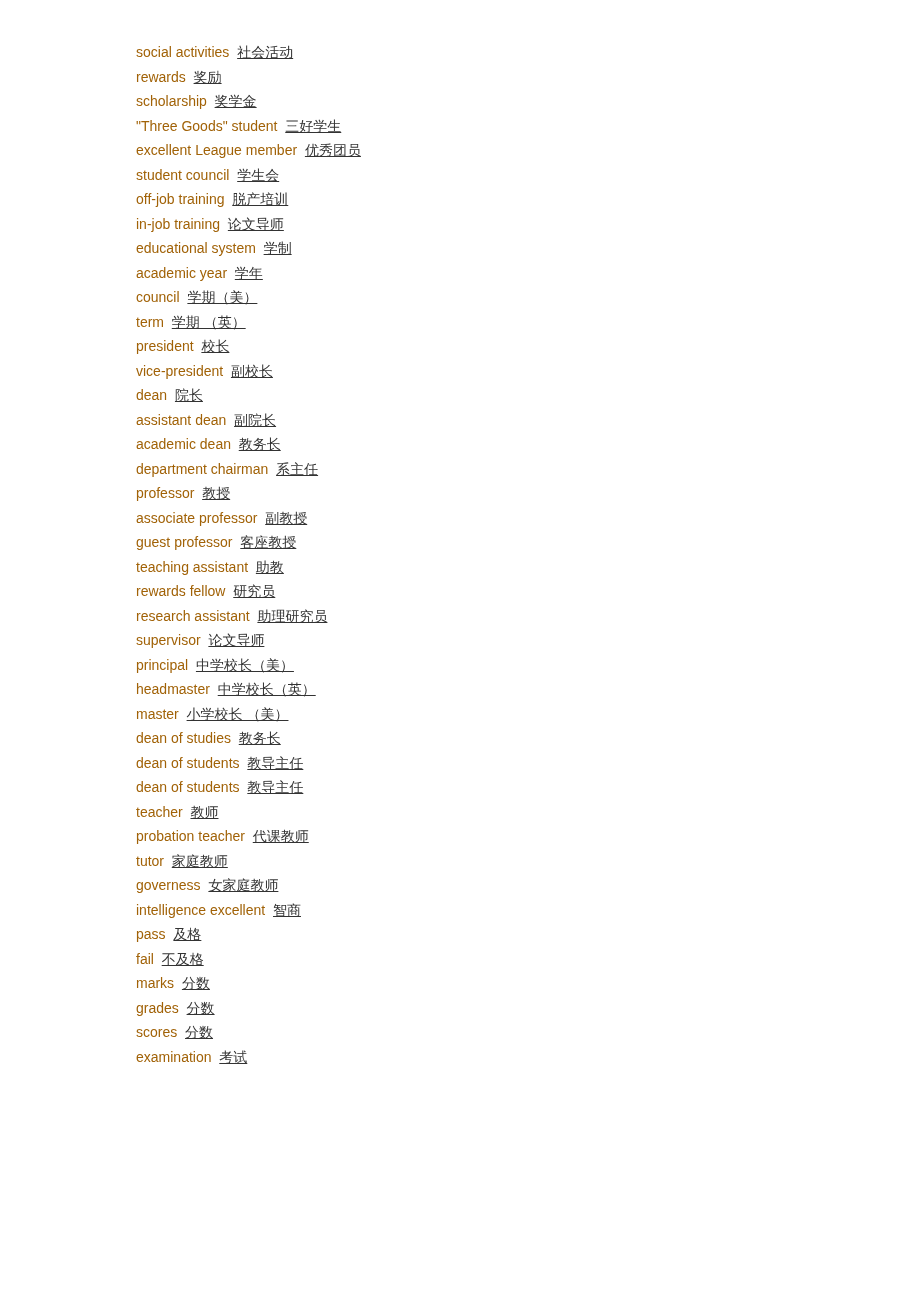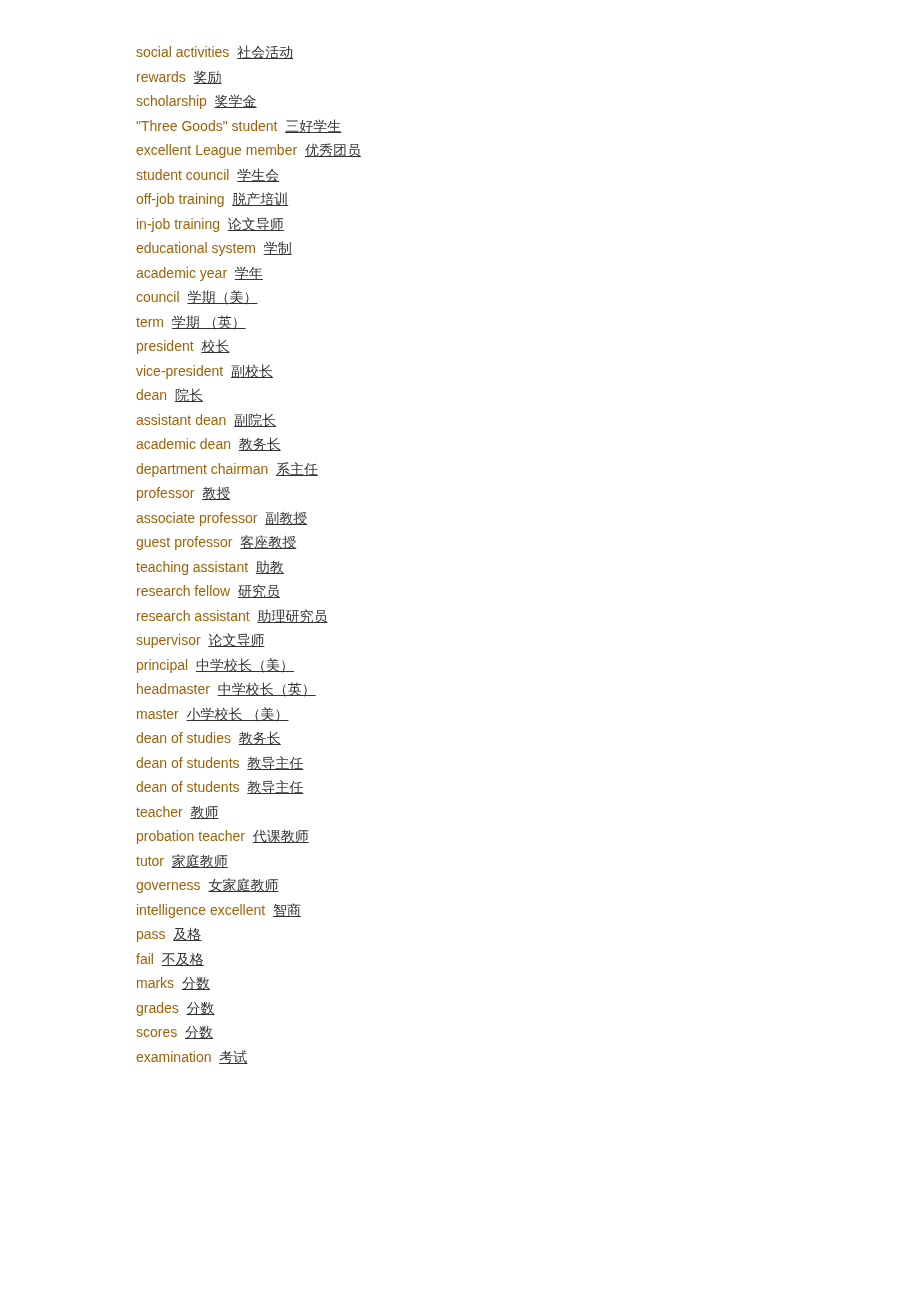--- a/index.html
+++ b/index.html
@@ -52,21 +52,21 @@
     <div class="vocab-item"><span class="en">president</span>&nbsp;&nbsp;<span class="zh">校长</span></div>
     <div class="vocab-item"><span class="en">vice-president</span>&nbsp;&nbsp;<span class="zh">副校长</span></div>
     <div class="vocab-item"><span class="en">dean</span>&nbsp;&nbsp;<span class="zh">院长</span></div>
     <div class="vocab-item"><span class="en">assistant dean</span>&nbsp;&nbsp;<span class="zh">副院长</span></div>
     <div class="vocab-item"><span class="en">academic dean</span>&nbsp;&nbsp;<span class="zh">教务长</span></div>
     <div class="vocab-item"><span class="en">department chairman</span>&nbsp;&nbsp;<span class="zh">系主任</span></div>
     <div class="vocab-item"><span class="en">professor</span>&nbsp;&nbsp;<span class="zh">教授</span></div>
     <div class="vocab-item"><span class="en">associate professor</span>&nbsp;&nbsp;<span class="zh">副教授</span></div>
     <div class="vocab-item"><span class="en">guest professor</span>&nbsp;&nbsp;<span class="zh">客座教授</span></div>
     <div class="vocab-item"><span class="en">teaching assistant</span>&nbsp;&nbsp;<span class="zh">助教</span></div>
-    <div class="vocab-item"><span class="en">research fellow</span>&nbsp;&nbsp;<span class="zh">研究员</span></div>
+    <div class="vocab-item"><span class="en">rewards fellow</span>&nbsp;&nbsp;<span class="zh">研究员</span></div>
     <div class="vocab-item"><span class="en">research assistant</span>&nbsp;&nbsp;<span class="zh">助理研究员</span></div>
     <div class="vocab-item"><span class="en">supervisor</span>&nbsp;&nbsp;<span class="zh">论文导师</span></div>
     <div class="vocab-item"><span class="en">principal</span>&nbsp;&nbsp;<span class="zh">中学校长（美）</span></div>
     <div class="vocab-item"><span class="en">headmaster</span>&nbsp;&nbsp;<span class="zh">中学校长（英）</span></div>
     <div class="vocab-item"><span class="en">master</span>&nbsp;&nbsp;<span class="zh">小学校长 （美）</span></div>
     <div class="vocab-item"><span class="en">dean of studies</span>&nbsp;&nbsp;<span class="zh">教务长</span></div>
     <div class="vocab-item"><span class="en">dean of students</span>&nbsp;&nbsp;<span class="zh">教导主任</span></div>
     <div class="vocab-item"><span class="en">dean of students</span>&nbsp;&nbsp;<span class="zh">教导主任</span></div>
     <div class="vocab-item"><span class="en">teacher</span>&nbsp;&nbsp;<span class="zh">教师</span></div>
     <div class="vocab-item"><span class="en">probation teacher</span>&nbsp;&nbsp;<span class="zh">代课教师</span></div>

